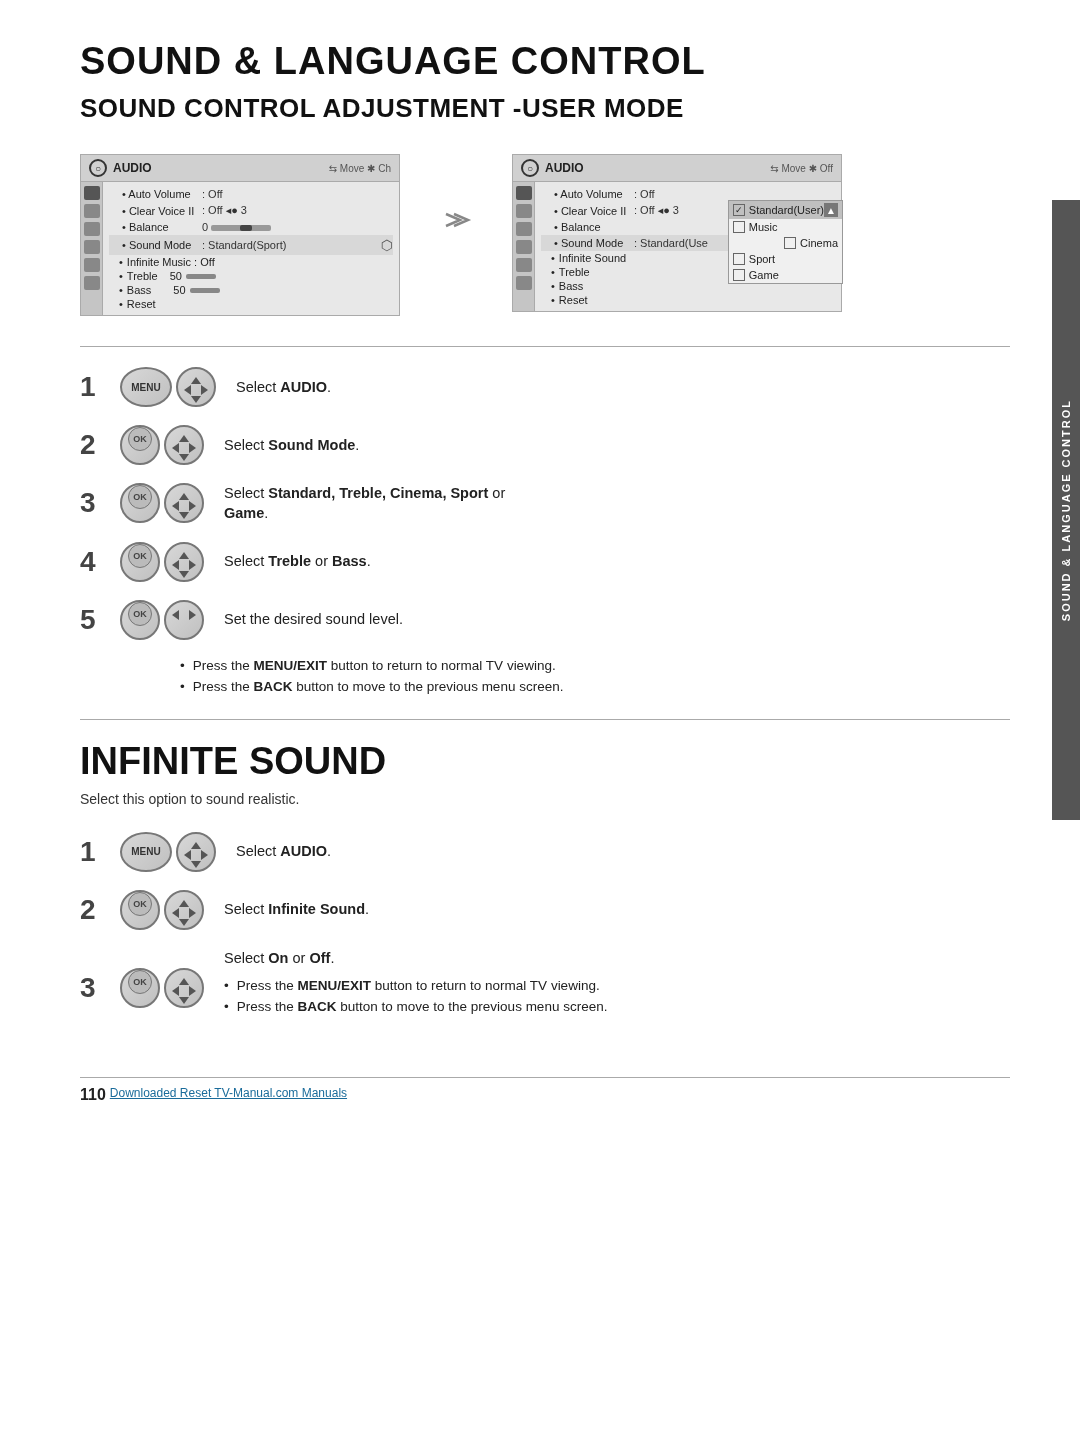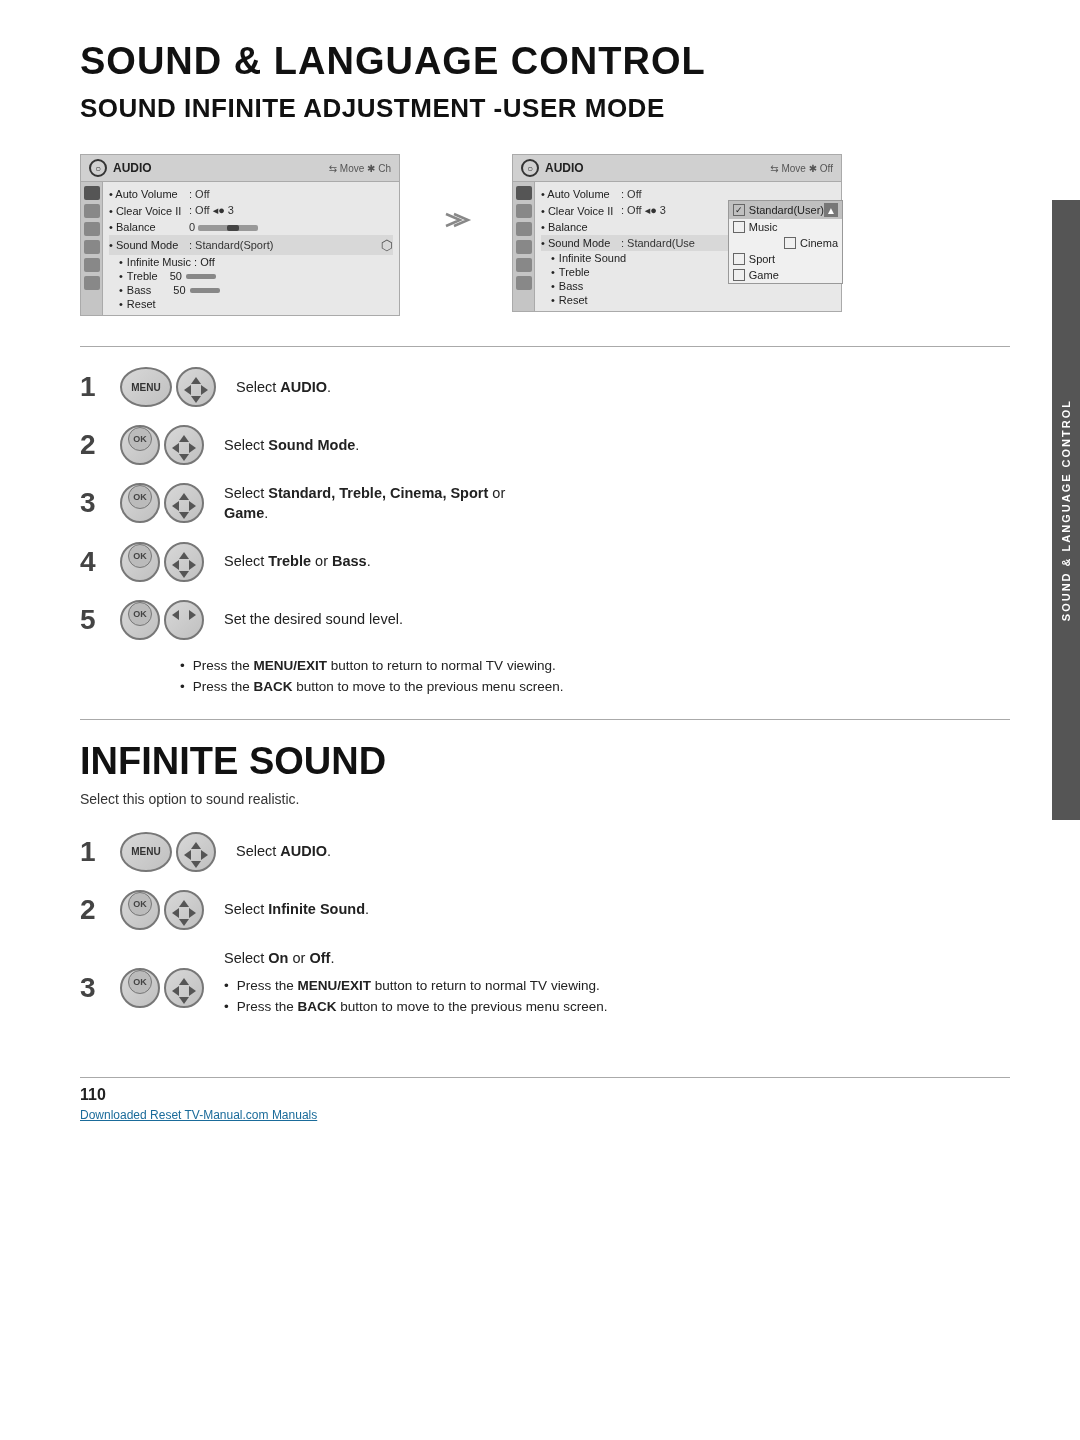--- a/index.html
+++ b/index.html
@@ -149,20 +149,21 @@
     .audio-row {
       display: flex;
       align-items: center;
       padding: 2px 0;
       font-size: 11px;
     }
 
     .audio-label {
       width: 80px;
       font-weight: normal;
+      margin-left: 13px;
     }
 
     .audio-label::before {
       content: "• ";
     }
 
     .audio-value {
       flex: 1;
       color: #333;
     }
@@ -268,21 +269,21 @@
     .two-col-right strong {
       font-weight: bold;
     }
 
     
     .footer {
       margin-top: 30px;
       border-top: 1px solid #aaa;
       padding-top: 8px;
       display: flex;
-      flex-direction: column;
+      flex-direction: row;
       gap: 4px;
     }
 
     .page-num {
       font-size: 16px;
       font-weight: bold;
     }
 
     .footer-link {
       font-size: 12px;
@@ -399,21 +400,21 @@
 </head>
 <body>
 
 <div class="page-container">
 
   <div class="side-bar">
     <span class="side-bar-text">SOUND &amp; LANGUAGE CONTROL</span>
   </div>
 
   <h1 class="main-title">SOUND &amp; LANGUAGE CONTROL</h1>
-  <h2 class="sub-title">SOUND INFINITE ADJUSTMENT -USER MODE</h2>
+  <h2 class="sub-title">SOUND CONTROL ADJUSTMENT -USER MODE</h2>
 
   <div class="panels-row">
 
     <div class="audio-panel">
       <div class="audio-panel-header">
         <div class="audio-icon">○</div>
         <span class="audio-title">AUDIO</span>
         <span class="audio-nav">⇆ Move  ✱ Ch</span>
       </div>
       <div class="audio-panel-body">

